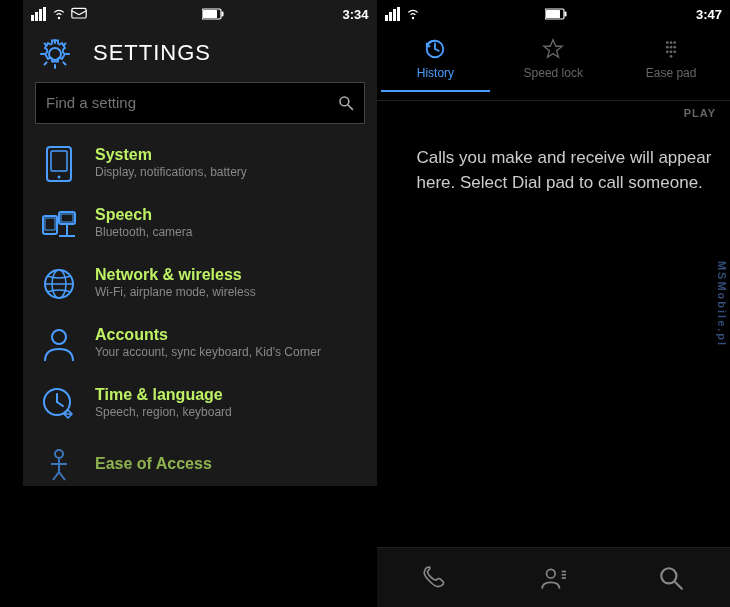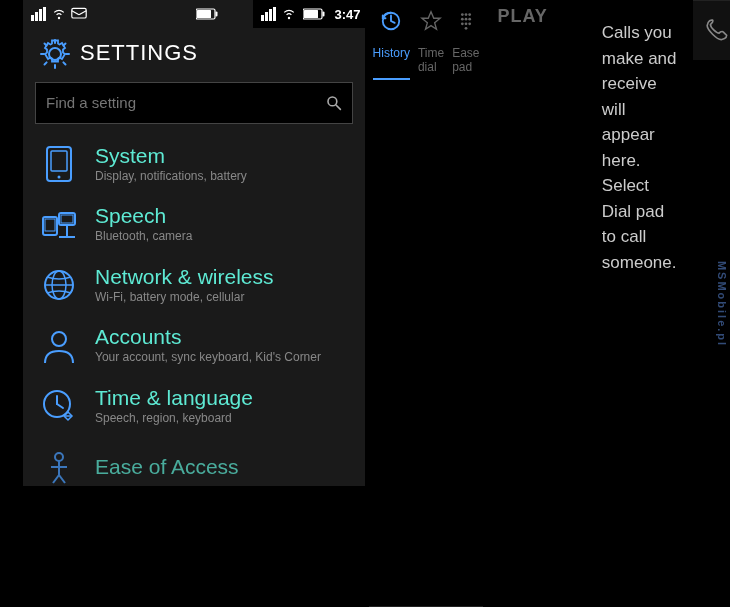--- a/index.html
+++ b/index.html
@@ -43,21 +43,21 @@
       margin-left: auto;
       color: #fff;
       font-size: 13px;
       font-weight: 600;
     }
 
     .settings-header {
       display: flex;
       align-items: center;
       padding: 8px 16px;
-      gap: 9px;
+      gap: 22px;
     }
 
     .settings-gear-icon {
       color: #4a9eff;
       font-size: 28px;
     }
 
     .settings-title {
       color: #fff;
       font-size: 22px;
@@ -113,41 +113,40 @@
       font-size: 22px;
       flex-shrink: 0;
     }
 
     .settings-item-text {
       display: flex;
       flex-direction: column;
     }
 
     .settings-item-title {
-      color: #5eead4;
-      font-size: 21px;
-      font-weight: 400;
+      color: #bef264;
+      font-size: 16px;
+      font-weight: 700;
     }
 
     .settings-item-subtitle {
       color: #888;
       font-size: 12px;
       margin-top: 1px;
       line-height: 1.3;
     }
 
     
     .phone-panel {
       width: 365px;
       height: 607px;
       background: #000;
       display: flex;
-      flex-direction: row;
+      flex-direction: column;
       position: relative;
-      justify-content: center;
     }
 
     .status-bar-right {
       height: 28px;
       background: #000;
       display: flex;
       align-items: center;
       padding: 0 8px;
       gap: 6px;
     }
@@ -171,21 +170,21 @@
       background: #000;
     }
 
     .phone-tab {
       flex: 1;
       display: flex;
       flex-direction: column;
       align-items: center;
       padding: 8px 4px;
       cursor: pointer;
-      gap: 14px;
+      gap: 6px;
     }
 
     .phone-tab-icon {
       font-size: 20px;
       color: #666;
     }
 
     .phone-tab-label {
       font-size: 12px;
       color: #666;
@@ -207,21 +206,21 @@
     }
 
     .play-btn-area {
       display: flex;
       justify-content: flex-end;
       padding: 6px 14px;
     }
 
     .play-btn {
       color: #666;
-      font-size: 18px;
+      font-size: 11px;
       font-weight: 600;
       letter-spacing: 1px;
       cursor: pointer;
     }
 
     .calls-empty-message {
       flex: 1;
       display: flex;
       align-items: flex-start;
       padding: 20px 16px;
@@ -354,21 +353,21 @@
         <svg width="36" height="36" viewBox="0 0 36 36">
           <circle cx="18" cy="18" r="14" stroke="#4a9eff" stroke-width="2" fill="none"></circle>
           <ellipse cx="18" cy="18" rx="7" ry="14" stroke="#4a9eff" stroke-width="1.5" fill="none"></ellipse>
           <line x1="4" y1="18" x2="32" y2="18" stroke="#4a9eff" stroke-width="1.5"></line>
           <path d="M6 10 Q18 14 30 10" stroke="#4a9eff" stroke-width="1.5" fill="none"></path>
           <path d="M6 26 Q18 22 30 26" stroke="#4a9eff" stroke-width="1.5" fill="none"></path>
         </svg>
       </div>
       <div class="settings-item-text">
         <span class="settings-item-title">Network &amp; wireless</span>
-        <span class="settings-item-subtitle">Wi-Fi, battery mode, cellular</span>
+        <span class="settings-item-subtitle">Wi-Fi, airplane mode, wireless</span>
       </div>
     </div>
 
 
     <div class="settings-item">
       <div class="settings-item-icon">
         <svg width="36" height="38" viewBox="0 0 36 38">
           <circle cx="18" cy="12" r="7" stroke="#4a9eff" stroke-width="2" fill="none"></circle>
           <path d="M4 36 Q4 24 18 24 Q32 24 32 36" stroke="#4a9eff" stroke-width="2" fill="none"></path>
         </svg>
@@ -452,21 +451,21 @@
       <span class="phone-tab-label">History</span>
       <div class="phone-tab-underline"></div>
     </div>
 
     <div class="phone-tab">
       <div class="phone-tab-icon">
         <svg width="22" height="22" viewBox="0 0 24 24">
           <polygon points="12,2 15,9 22,9 16,14 18,21 12,17 6,21 8,14 2,9 9,9" stroke="#666" stroke-width="1.5" fill="none"></polygon>
         </svg>
       </div>
-      <span class="phone-tab-label">Time dial</span>
+      <span class="phone-tab-label">Speed lock</span>
     </div>
 
     <div class="phone-tab">
       <div class="phone-tab-icon">
         <svg width="22" height="22" viewBox="0 0 24 24">
           <circle cx="8" cy="5" r="1.5" fill="#666"></circle>
           <circle cx="12" cy="5" r="1.5" fill="#666"></circle>
           <circle cx="16" cy="5" r="1.5" fill="#666"></circle>
           <circle cx="8" cy="10" r="1.5" fill="#666"></circle>
           <circle cx="12" cy="10" r="1.5" fill="#666"></circle>

